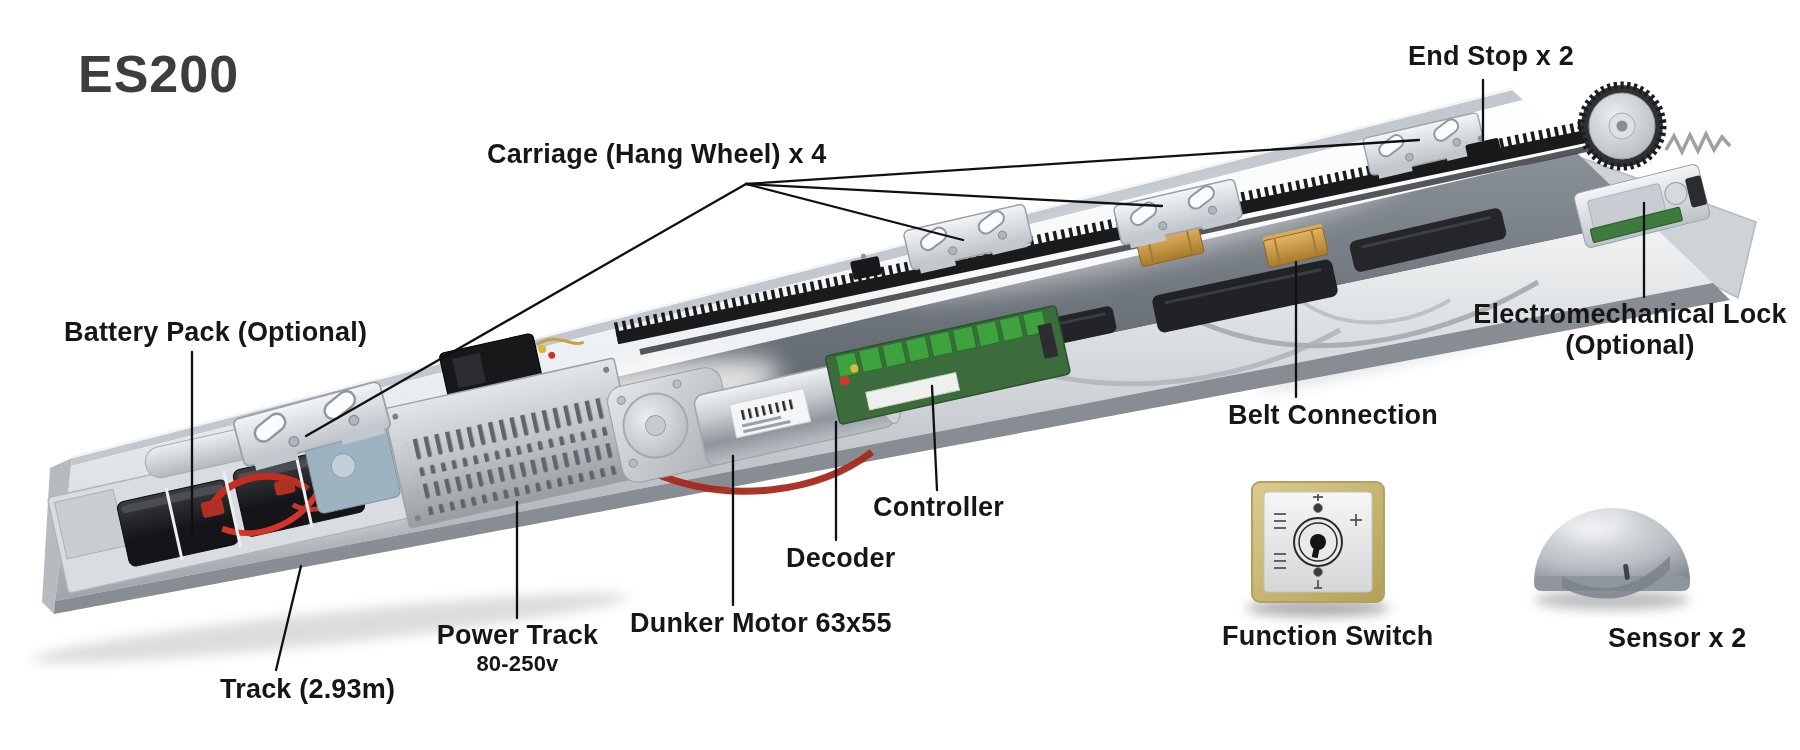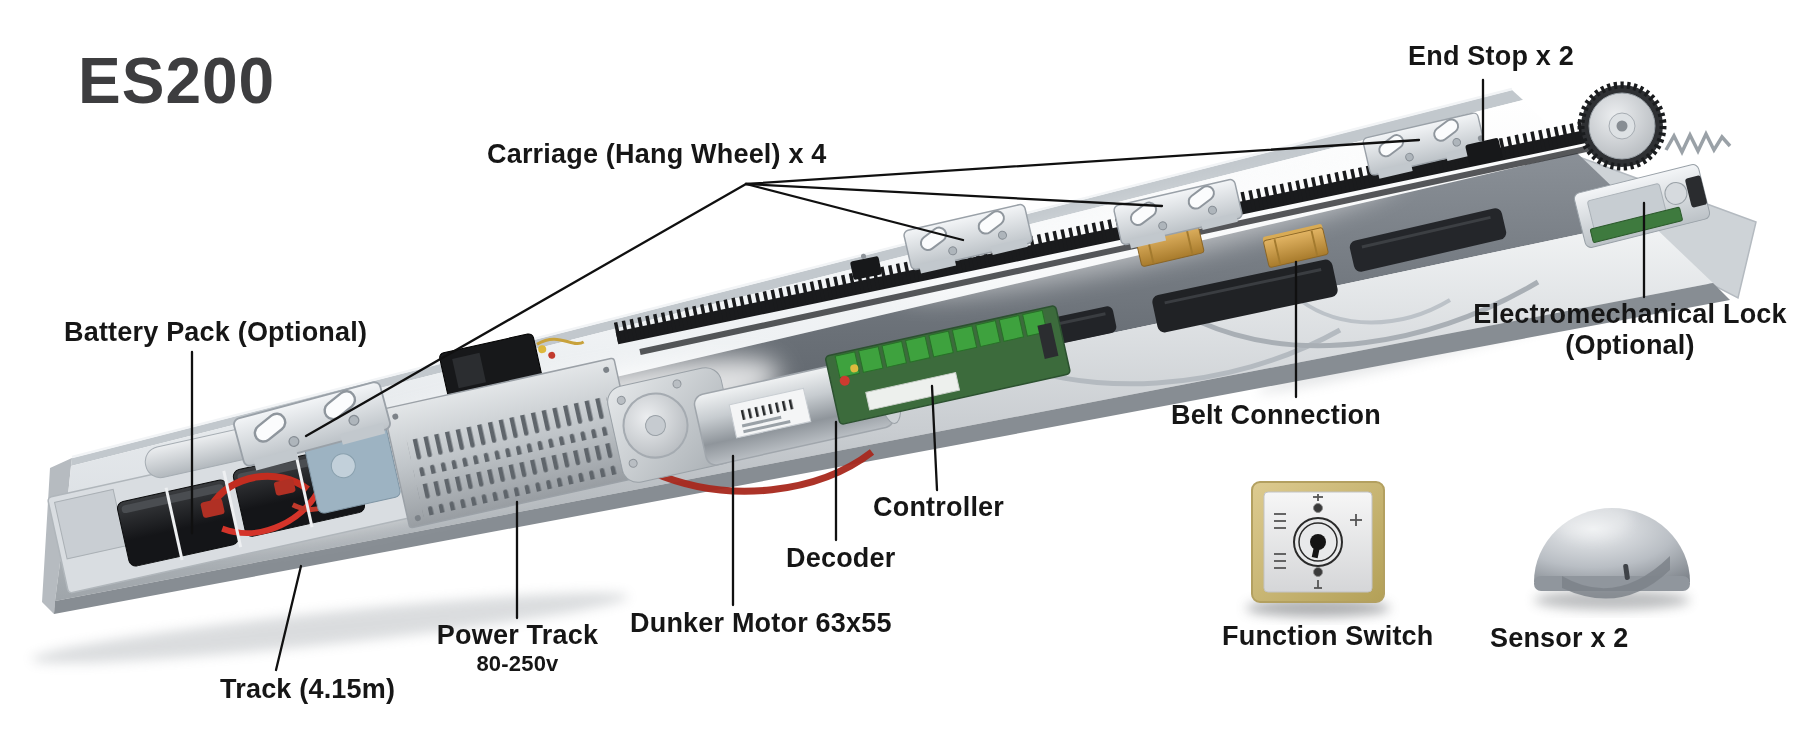--- a/index.html
+++ b/index.html
@@ -22,21 +22,21 @@
   #machine-svg,#annot-svg{position:absolute;left:0;top:0;}
   #annot-svg{pointer-events:none;}
   .leader{stroke:var(--leader-line);stroke-width:2.3;stroke-linecap:round;}
   .label{
     position:absolute;font-size:27px;color:var(--label-text);
     white-space:nowrap;line-height:1.15;letter-spacing:0.2px;z-index:5;font-weight:bold;
   }
   .label.center{text-align:center;white-space:normal;}
   .label .sub{font-size:22px;display:block;}
   #title{
-    position:absolute;left:78px;top:44px;font-size:64px;font-weight:700;
+    position:absolute;left:78px;top:44px;font-size:52px;font-weight:700;
     color:var(--title-text);letter-spacing:1px;z-index:5;
   }
   #watermark{
     position:absolute;left:404px;top:348px;font-size:62px;z-index:4;
     color:var(--watermark-text);opacity:0.92;white-space:nowrap;letter-spacing:0.5px;
     text-shadow:0 0 2px rgba(110,110,110,.65), 3px 4px 7px rgba(70,70,70,.55);
   }
 </style>
 </head>
 <body>
@@ -359,27 +359,27 @@
 
   <div class="label" style="left:487px;top:139px">Carriage (Hang Wheel) x 4</div>
   <div class="label" style="left:1408px;top:41px">End Stop x 2</div>
   <div class="label" style="left:64px;top:317px">Battery Pack (Optional)</div>
 
   <div class="label center" style="left:1470px;top:299px;width:320px">
     <span>Electromechanical Lock</span><br>
     <span>(Optional)</span>
   </div>
 
-  <div class="label" style="left:1171px;top:400px">Belt Connection</div>
+  <div class="label" style="left:1228px;top:400px">Belt Connection</div>
   <div class="label" style="left:873px;top:492px">Controller</div>
   <div class="label" style="left:786px;top:543px">Decoder</div>
   <div class="label" style="left:630px;top:608px">Dunker Motor 63x55</div>
 
   <div class="label center" style="left:420px;top:620px;width:195px">
     <span>Power Track</span>
     <span class="sub">80-250v</span>
   </div>
 
-  <div class="label" style="left:220px;top:674px">Track (4.15m)</div>
+  <div class="label" style="left:220px;top:674px">Track (2.93m)</div>
   <div class="label" style="left:1222px;top:621px">Function Switch</div>
-  <div class="label" style="left:1490px;top:623px">Sensor x 2</div>
+  <div class="label" style="left:1608px;top:623px">Sensor x 2</div>
 
 </div>
 
 </body></html>

